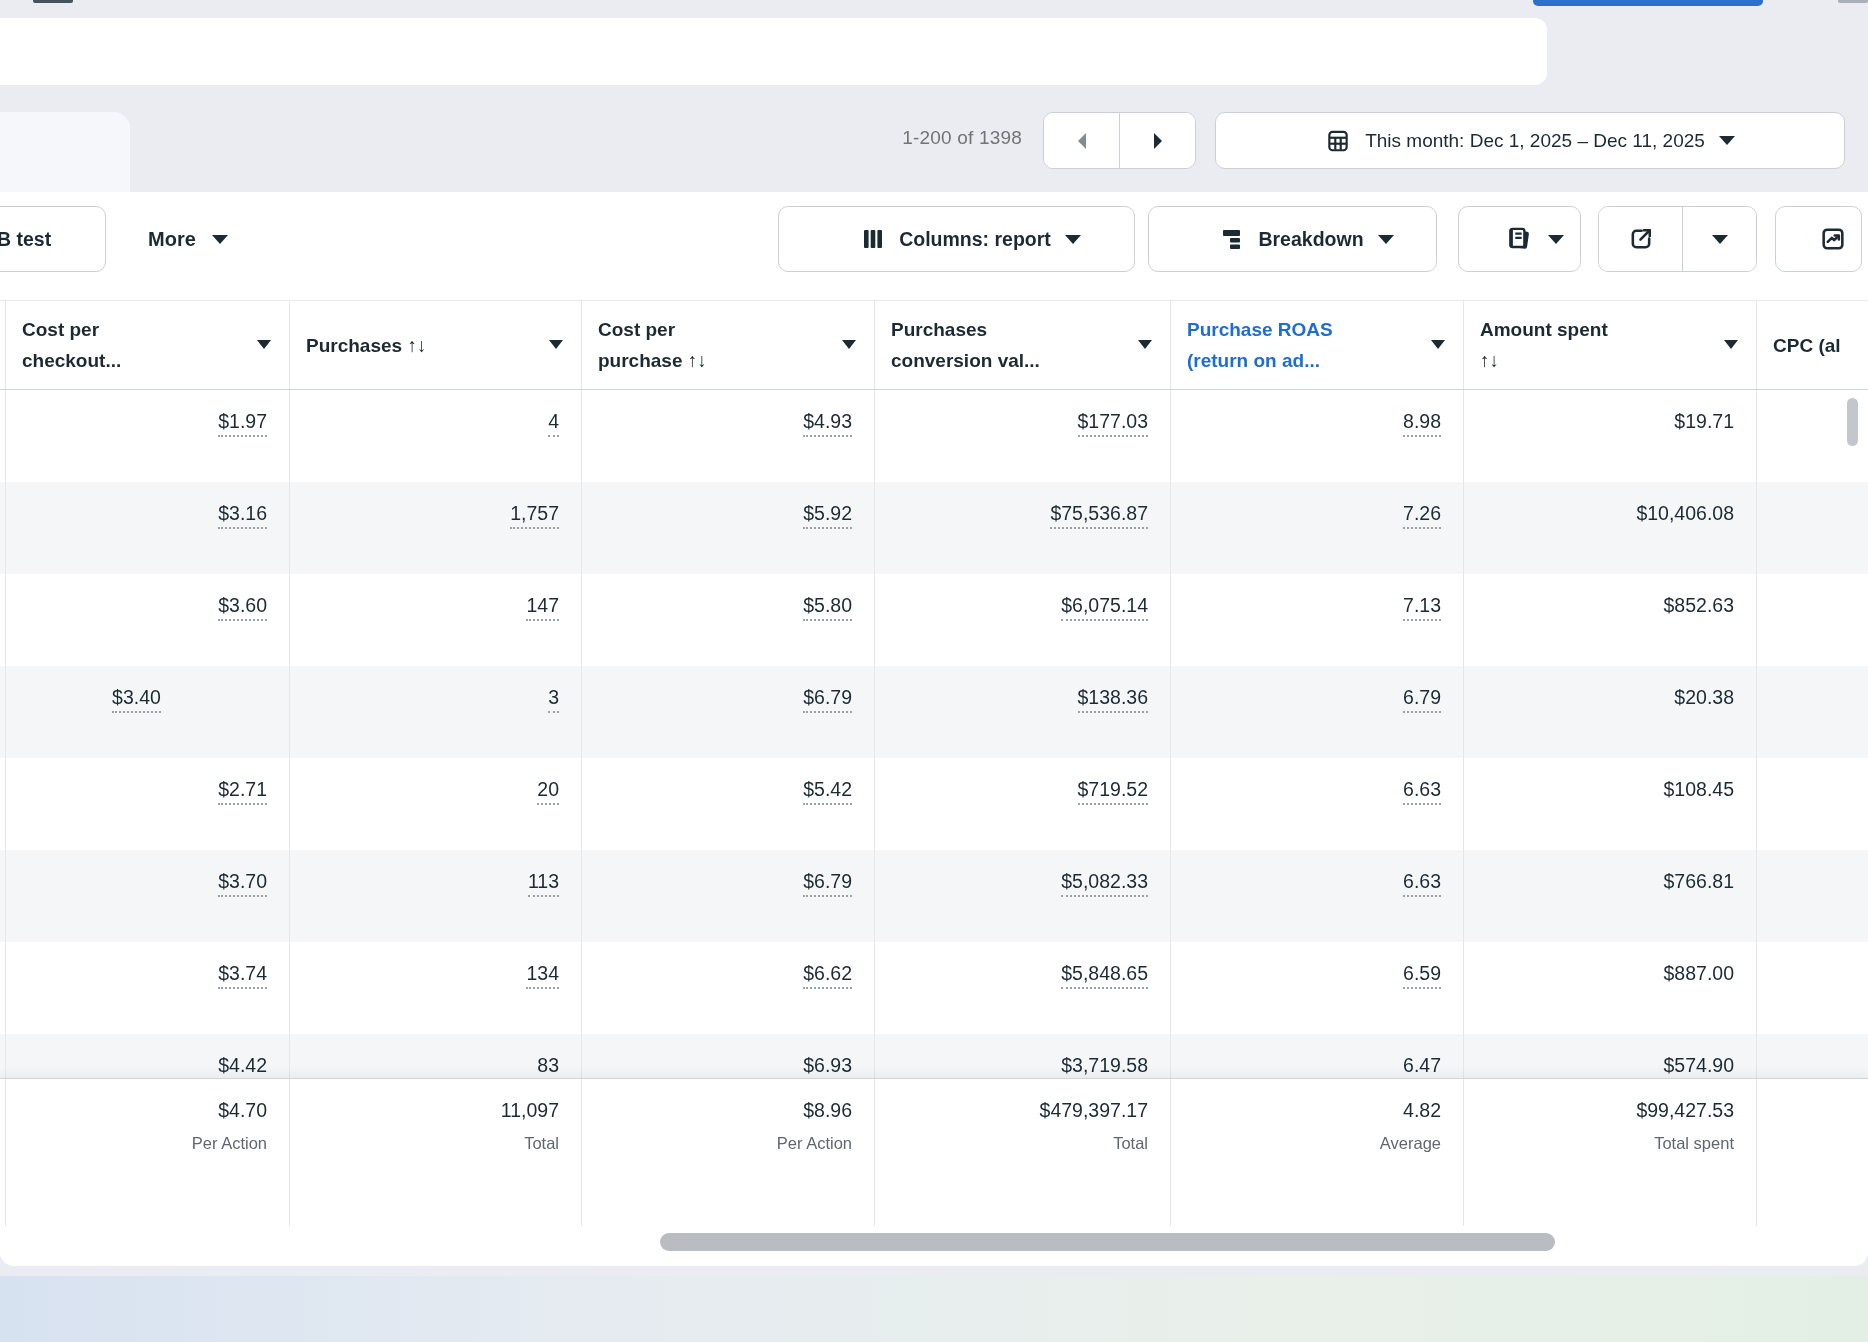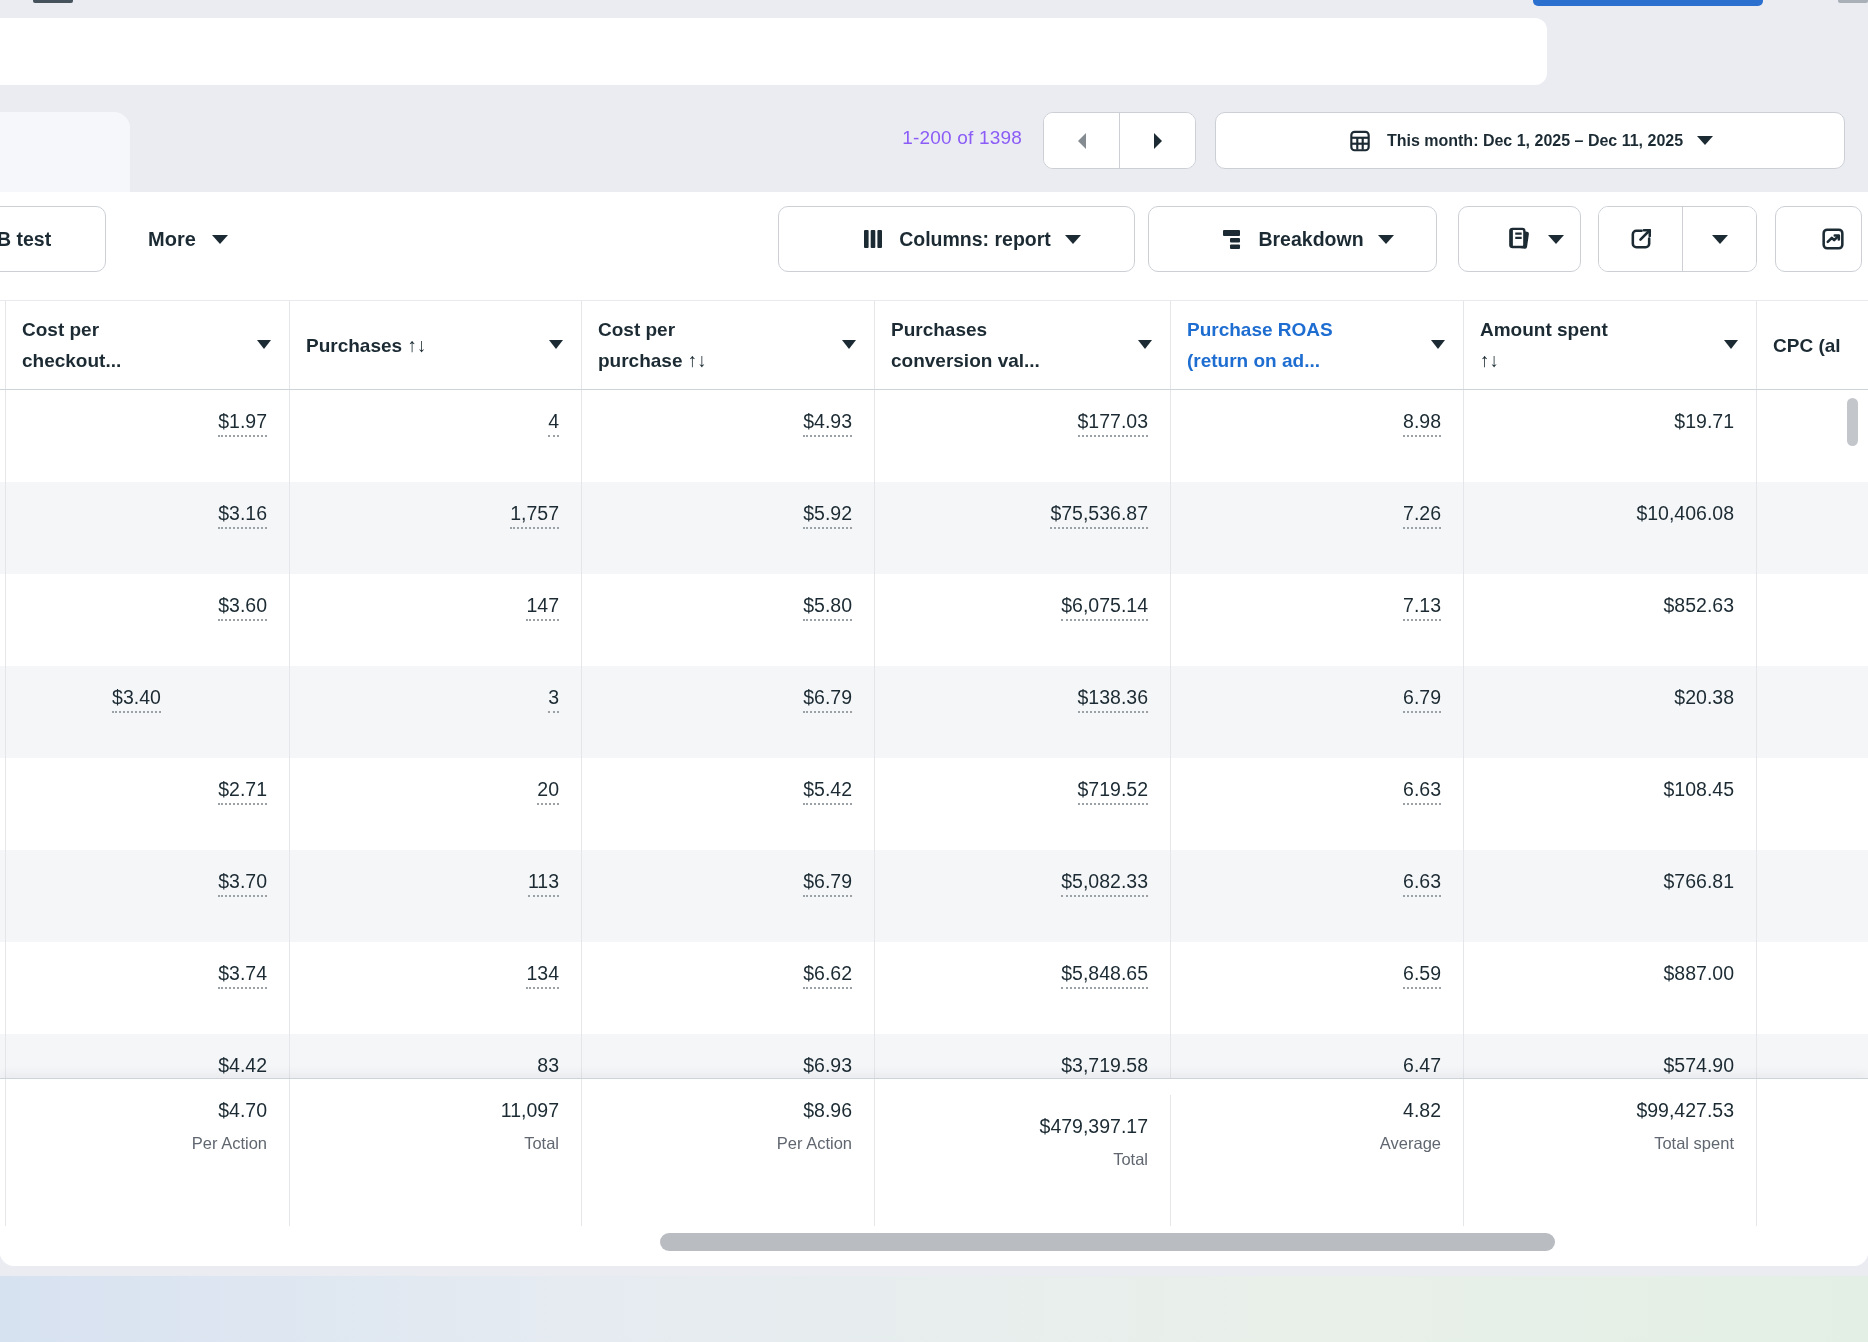--- a/index.html
+++ b/index.html
@@ -14,27 +14,27 @@
 
   
   .frag-dark { position:absolute; left:33px; top:0; width:40px; height:3px; background:#46535c; border-radius:0 0 2px 2px; }
   .frag-blue { position:absolute; left:1533px; top:0; width:230px; height:6px; background:#2c70cf; border-radius:0 0 5px 5px; }
   .frag-gray { position:absolute; left:1838px; top:0; width:30px; height:3px; background:#aab0b8; border-radius:0 0 2px 2px; }
 
   
   .top-card { position:absolute; left:-24px; top:18px; width:1571px; height:67px; background:#fff; border-radius:12px; }
 
   
-  .pagination-text { position:absolute; left:700px; top:127px; width:322px; text-align:right; font-size:19px; font-weight:500; color:#8b5cf6; letter-spacing:.2px; }
+  .pagination-text { position:absolute; left:700px; top:127px; width:322px; text-align:right; font-size:19px; font-weight:500; color:#737373; letter-spacing:.2px; }
   .pager { position:absolute; left:1043px; top:112px; width:153px; height:57px; background:#fff; border:1px solid #ccd0d5; border-radius:10px; display:flex; overflow:hidden; }
   .pager button { flex:1; background:#fff; border:none; display:flex; align-items:center; justify-content:center; cursor:pointer; }
   .pager button + button { border-left:1px solid #ccd0d5; }
 
   .date-btn { position:absolute; left:1215px; top:112px; width:630px; height:57px; background:#fff; border:1px solid #ccd0d5; border-radius:10px; display:flex; align-items:center; justify-content:center; gap:14px; cursor:pointer; font-family:inherit; }
-  .date-btn .label { font-size:16px; font-weight:700; color:#1c2b33; white-space:nowrap; }
+  .date-btn .label { font-size:19px; font-weight:400; color:#1c2b33; white-space:nowrap; }
 
   .caret { display:inline-block; width:0; height:0; border-left:8px solid transparent; border-right:8px solid transparent; border-top:9px solid #1c2b33; }
 
   
   .view-tab { position:absolute; left:0; top:112px; width:130px; height:80px; background:#f6f7fa; border-top-right-radius:16px; }
 
   
   .main-card { position:absolute; left:0; top:192px; width:1868px; height:1074px; background:#fff; border-radius:0 0 14px 14px; overflow:hidden; }
 
   
@@ -328,21 +328,21 @@
           <div class="cap">Per Action</div>
         </div>
         <div class="td" style="flex: 0 0 292px;">
           <div class="val">11,097</div>
           <div class="cap">Total</div>
         </div>
         <div class="td" style="flex: 0 0 293px;">
           <div class="val">$8.96</div>
           <div class="cap">Per Action</div>
         </div>
-        <div class="td" style="flex: 0 0 296px; margin-top: 16px;">
+        <div class="td" style="flex: 0 0 296px;">
           <div class="val">$479,397.17</div>
           <div class="cap">Total</div>
         </div>
         <div class="td" style="flex: 0 0 293px;">
           <div class="val">4.82</div>
           <div class="cap">Average</div>
         </div>
         <div class="td" style="flex: 0 0 293px;">
           <div class="val">$99,427.53</div>
           <div class="cap">Total spent</div>

